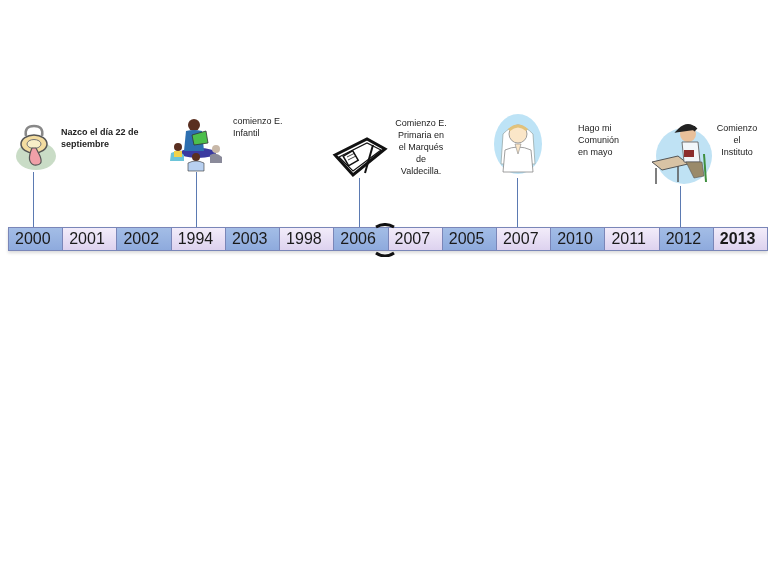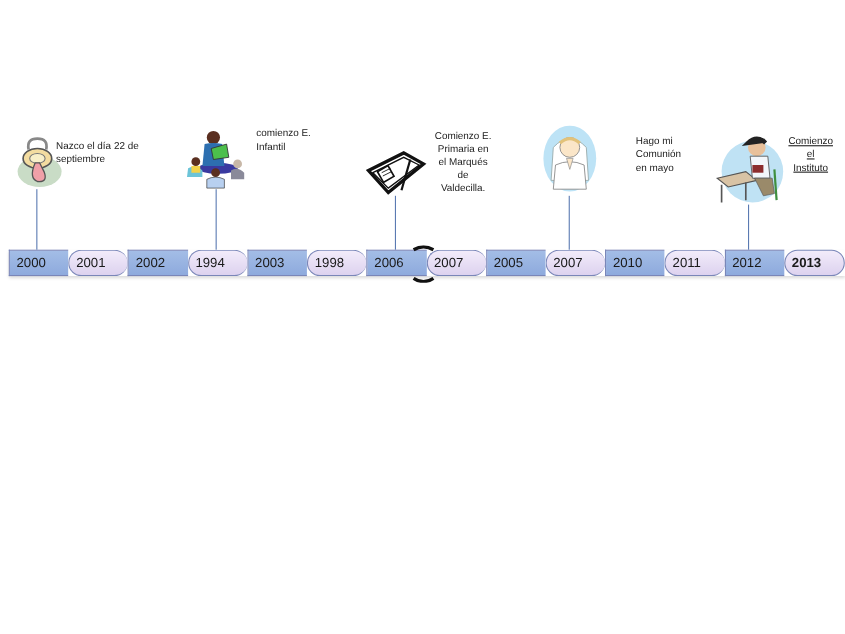--- a/index.html
+++ b/index.html
@@ -7,26 +7,26 @@
       width: 768px; height: 576px; background: #ffffff; position: relative; overflow: hidden;
       font-family: "Liberation Sans", sans-serif;
     }
     .timeline {
       position: absolute; left: 8px; top: 227px; width: 760px; height: 24px;
       display: flex; box-shadow: 0 2px 3px rgba(0,0,0,0.15);
     }
     .cell {
       flex: 1 1 0; height: 24px; box-sizing: border-box;
       border: 1px solid #7a86b8; border-right-width: 0;
-      font-size: 12px; line-height: 22px; padding-left: 6px; color: #1a1a1a;
+      font-size: 16px; line-height: 22px; padding-left: 6px; color: #1a1a1a;
       font-family: "Liberation Sans", sans-serif;
     }
     .cell:last-child { border-right-width: 1px; font-weight: bold; }
     .cell.blue { background: linear-gradient(#a3bde6, #8eaadd); }
-    .cell.lilac { background: linear-gradient(#f2ecfa, #ddd2ef); border-radius: 12px; }
+    .cell.lilac { background: linear-gradient(#f2ecfa, #ddd2ef); }
     .connector { position: absolute; width: 1px; background: #5b7ab2; }
     .label {
       position: absolute; font-size: 9px; line-height: 12px; color: #222;
       font-family: "Liberation Sans", sans-serif; white-space: pre-line;
     }
     .label.center { text-align: center; }
     .icon { position: absolute; }
     .arc { position: absolute; left: 370px; top: 223px; width: 30px; height: 34px; }
   </style>
 </head>
@@ -55,21 +55,21 @@
 </svg>
 
 <div class="connector" style="left:33px; top:172px; height:55px;"></div>
 <svg class="icon" style="left:12px; top:122px; width:46px; height:52px;" viewBox="0 0 46 52">
   <ellipse cx="24" cy="34" rx="20" ry="14" fill="#c9dcc6"></ellipse>
   <path d="M14 14 Q12 4 22 4 Q32 4 30 14" stroke="#888" stroke-width="2.5" fill="none"></path>
   <ellipse cx="22" cy="22" rx="13" ry="9" fill="#f3dca0" stroke="#555" stroke-width="1.5"></ellipse>
   <ellipse cx="22" cy="22" rx="7" ry="4.5" fill="#f8efc8" stroke="#777" stroke-width="1"></ellipse>
   <path d="M20 26 Q14 40 22 43 Q32 44 28 34 Q25 28 24 26 Z" fill="#f0a0a8" stroke="#555" stroke-width="1.2"></path>
 </svg>
-<div class="label" style="left:51px; top:126px;">Nazco el día 22 de
+<div class="label" style="left:61px; top:126px;font-weight:bold;">Nazco el día 22 de
 septiembre</div>
 
 <div class="connector" style="left:196px; top:172px; height:55px;"></div>
 <svg class="icon" style="left:166px; top:117px; width:62px; height:56px;" viewBox="0 0 62 56">
   <ellipse cx="32" cy="36" rx="18" ry="5" fill="#3a3aa0"></ellipse>
   <circle cx="28" cy="8" r="6" fill="#5a2f20"></circle>
   <path d="M20 14 Q28 12 36 14 L38 34 L18 34 Z" fill="#2d6fb0"></path>
   <path d="M26 18 L40 14 L42 26 L28 28 Z" fill="#4cbf4c" stroke="#333" stroke-width="0.8"></path>
   <circle cx="12" cy="30" r="4" fill="#5a2f20"></circle>
   <path d="M5 36 Q12 32 18 38 L18 44 L4 44 Z" fill="#6cc4d8"></path>
@@ -116,15 +116,15 @@
   <path d="M4 42 L30 36 L40 44 L14 50 Z" fill="#d8c3a5" stroke="#555" stroke-width="1"></path>
   <line x1="8" y1="48" x2="8" y2="64" stroke="#555" stroke-width="1.5"></line>
   <line x1="30" y1="46" x2="30" y2="62" stroke="#555" stroke-width="1.5"></line>
   <circle cx="40" cy="14" r="8" fill="#e8c09a"></circle>
   <path d="M32 10 Q40 2 48 10 L46 8 Z" fill="#222" stroke="#222" stroke-width="4"></path>
   <path d="M34 22 L50 22 L52 42 L36 42 Z" fill="#f2f6fa" stroke="#555" stroke-width="0.8"></path>
   <rect x="36" y="30" width="10" height="7" fill="#8c2d2d"></rect>
   <path d="M38 42 L54 42 L56 56 L46 58 Z" fill="#9a8a6a" stroke="#555" stroke-width="0.6"></path>
   <line x1="56" y1="34" x2="58" y2="62" stroke="#3f8f3f" stroke-width="2"></line>
 </svg>
-<div class="label center" style="left:713px; top:122px; width:48px;text-decoration:underline;">Comienzo
+<div class="label center" style="left:713px; top:122px; width:48px;">Comienzo
 el
 Instituto</div>
 
 </body></html>

